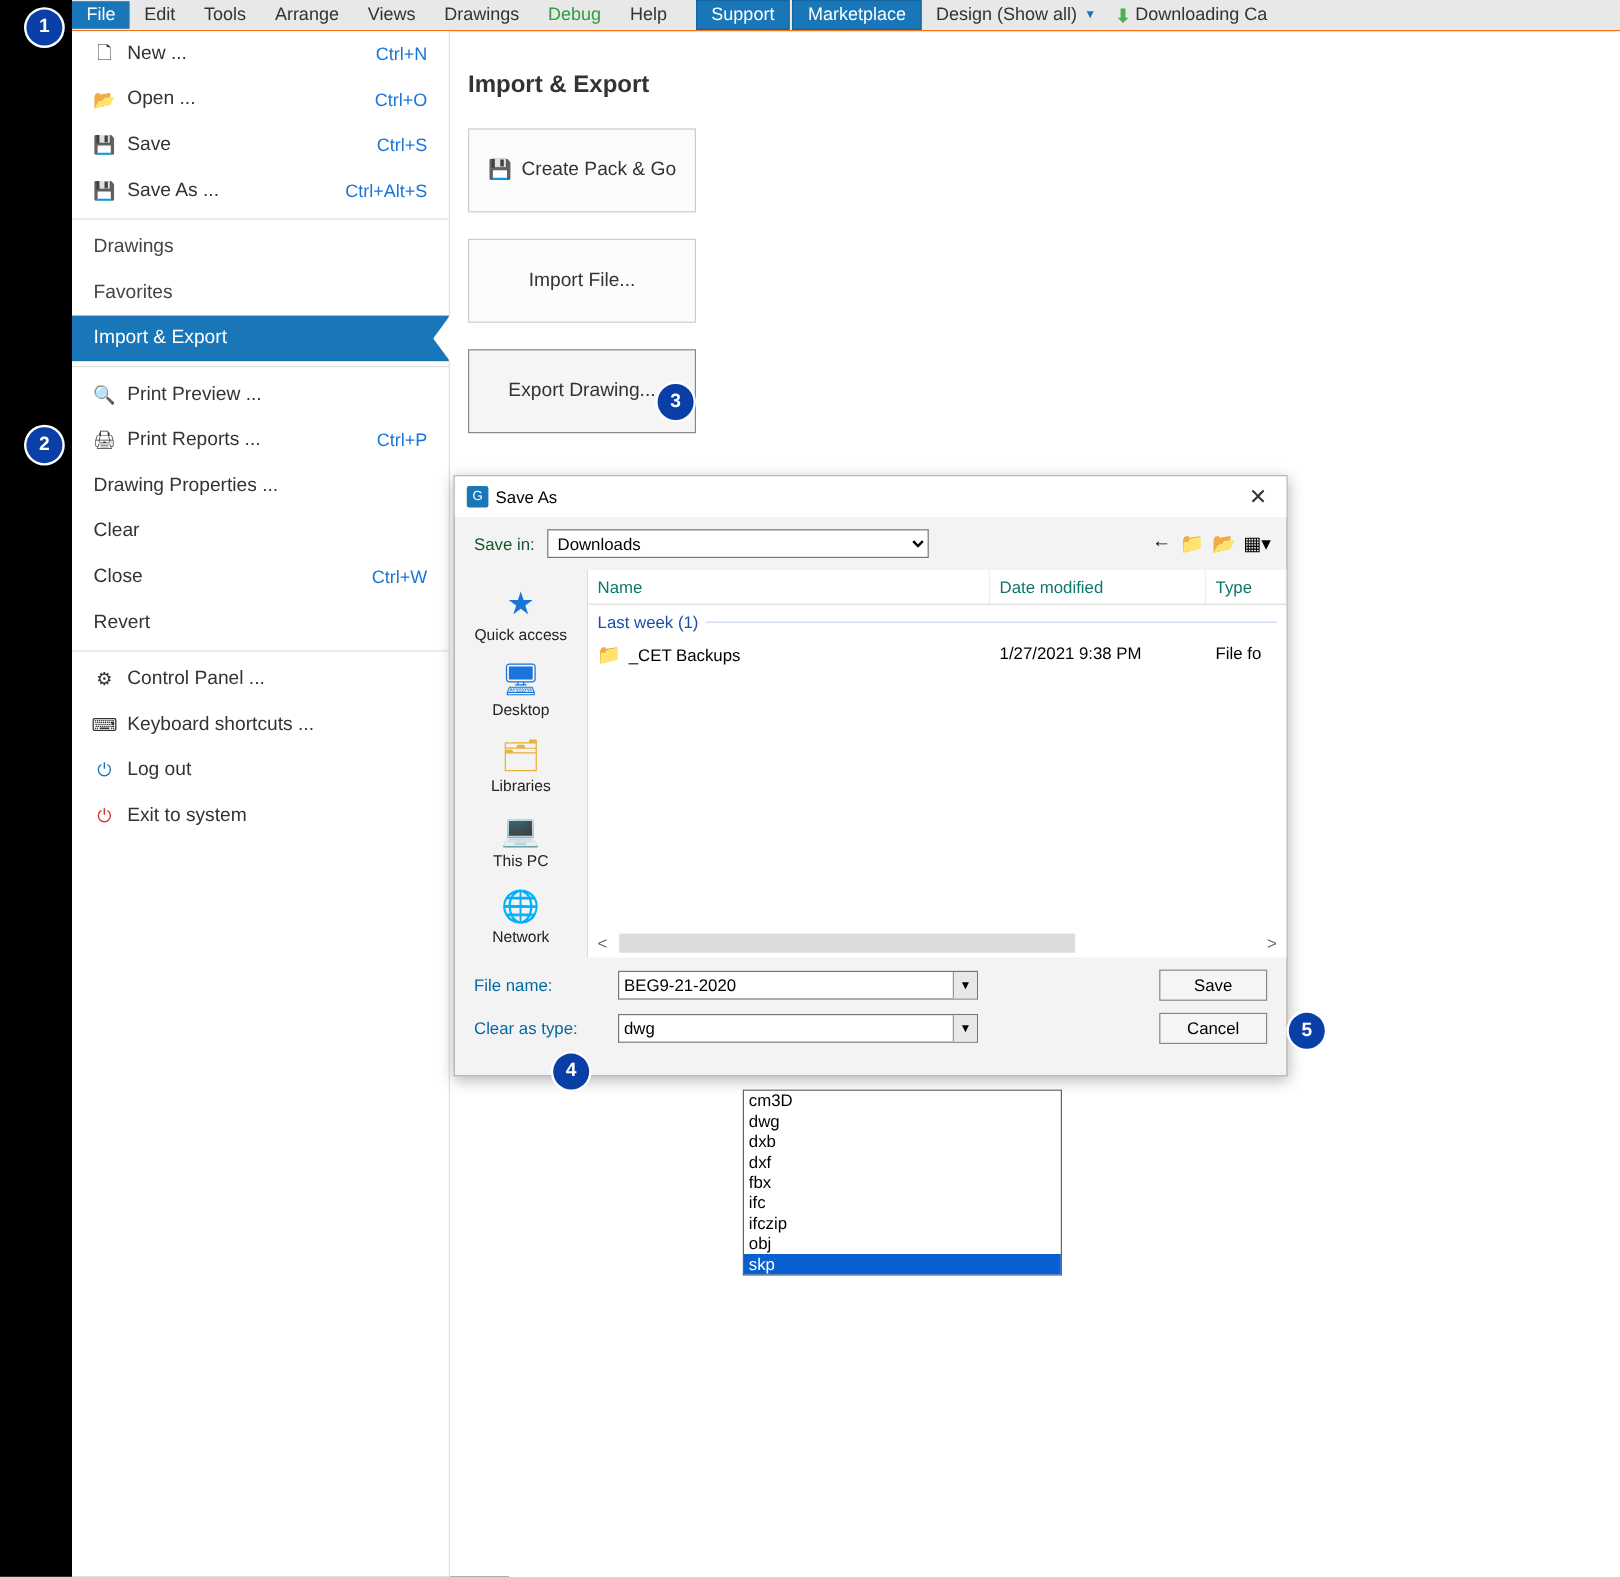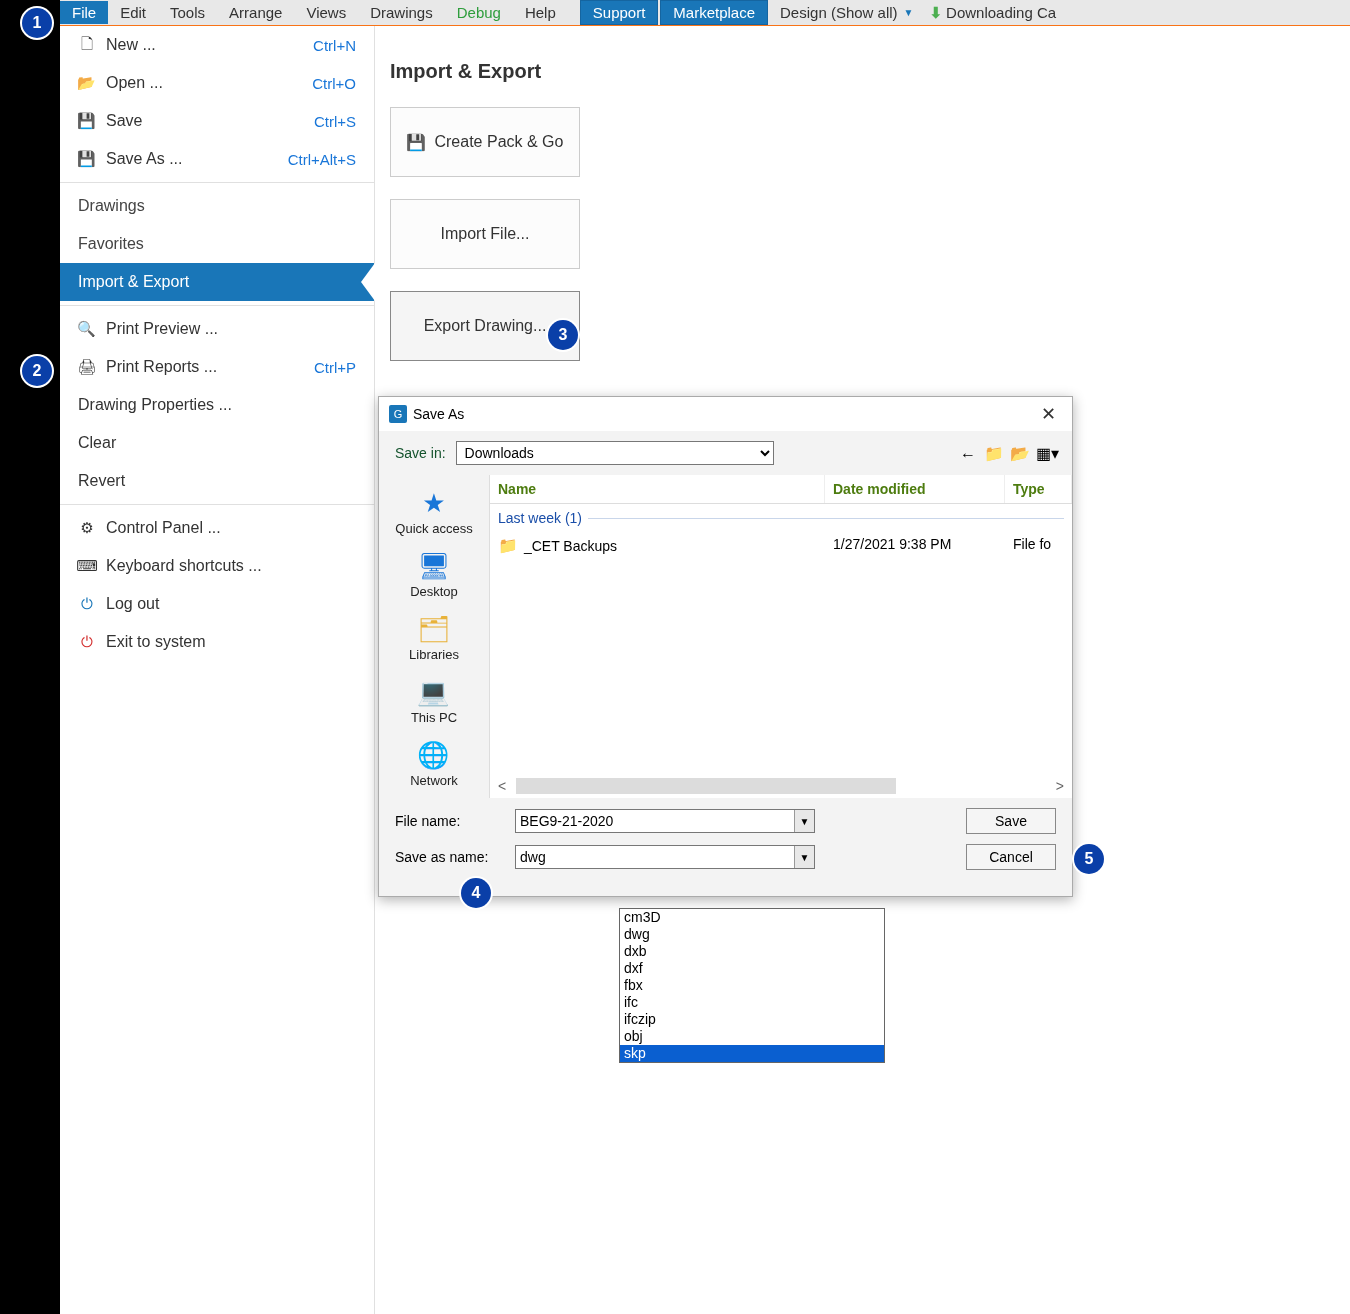--- a/index.html
+++ b/index.html
@@ -45,36 +45,36 @@
 .dialog .toolbar select.savein { flex:0 0 318px; height:24px; border:1px solid #777; background:#fff; font-size:14px; padding:0 4px;}
 .dialog .toolbar .navicons { display:flex; gap:6px; margin-left:auto; }
 .dialog .toolbar .navicons span { width:20px; text-align:center; font-size:16px; }
 
 .dialog .body { display:flex; }
 .dialog .places { width:110px; padding:6px 0; display:flex; flex-direction:column; align-items:center; gap:4px; }
 .dialog .places .place { display:flex; flex-direction:column; align-items:center; font-size:13px; color:#222; padding:4px 0; width:100%; }
 .dialog .places .place .pic { width:42px; height:36px; display:flex; align-items:center; justify-content:center; font-size:26px; }
 
 .dialog .filepane { flex:1; display:flex; flex-direction:column; background:#fff; border-left:1px solid #ddd; min-height:320px; }
-.dialog .filepane .cols { display:flex; border-bottom:1px solid #ddd; font-size:14px; color:#4d7c0f;font-weight:bold; }
+.dialog .filepane .cols { display:flex; border-bottom:1px solid #ddd; font-size:14px; color:#0f766e; }
 .dialog .filepane .cols div { padding:6px 8px; border-right:1px solid #eee; }
 .dialog .filepane .cols .c1 { flex:0 0 335px; } .cols .c2 { flex:0 0 180px; } .cols .c3 { flex:1; }
 .dialog .filepane .group { color:#1a4ea8; font-size:14px; padding:6px 8px; display:flex; align-items:center; gap:6px;}
 .dialog .filepane .group .line { flex:1; height:1px; background:#c9d6ea; }
 .dialog .filepane .row { display:flex; padding:4px 8px; font-size:14px; }
 .dialog .filepane .row .c1 { flex:0 0 335px; display:flex; align-items:center; gap:6px;} .row .c2{flex:0 0 180px;} .row .c3{flex:1;}
 .dialog .filepane .row .folder { color:#e8b23a; font-size:16px; }
 .dialog .filepane .hscroll { margin-top:auto; display:flex; align-items:center; padding:4px; }
 .dialog .filepane .hscroll .track { flex:0 0 380px; height:16px; background:#dcdcdc; margin:0 6px; }
 .dialog .filepane .hscroll .arrow { color:#666; font-size:14px; padding:0 4px;}
 .dialog .filepane .hscroll .arrow.right { margin-left:auto; }
 
 .dialog .bottom { padding:10px 16px 16px; }
 .dialog .bottom .row { display:flex; align-items:center; margin-bottom:10px; }
-.dialog .bottom .row .lbl { width:120px; text-align:left; font-size:14px; color:#000000; }
+.dialog .bottom .row .lbl { width:120px; text-align:left; font-size:14px; color:#0369a1; }
 .dialog .bottom .row .combo { flex:0 0 300px; height:24px; border:1px solid #777; background:#fff; display:flex; align-items:center; padding:0 4px; font-size:14px; position:relative;}
 .dialog .bottom .row .combo .dd { position:absolute; right:0; top:0; bottom:0; width:20px; background:#e8e8e8; border-left:1px solid #999; display:flex;align-items:center;justify-content:center; font-size:10px;}
 .dialog .bottom .row .btn { margin-left:auto; width:90px; height:26px; border:1px solid #888; background:#f5f5f5; font-size:14px; text-align:center; line-height:24px; }
 
 
 .typelist { position:absolute; left:619px; top:908px; width:266px; background:#fff; border:1px solid #666; font-size:14px; z-index:50; }
 .typelist div { padding:0 4px; line-height:17px; }
 .typelist div.sel { background:#0a5fd0; color:#ffffff; }
 
 
@@ -146,20 +146,24 @@
       <span>Print Reports ...</span>
       <span class="shortcut">Ctrl+P</span>
     </div>
     <div class="side-item">
         <span>Drawing Properties ...</span>
       </div>
     <div class="side-item">
         <span>Clear</span>
       </div>
     <div class="side-item">
+      <span>Close</span>
+      <span class="shortcut">Ctrl+W</span>
+    </div>
+    <div class="side-item">
         <span>Revert</span>
       </div>
     <div class="side-divider"></div>
     <div class="side-item">
       <span class="ico">⚙</span>
       <span>Control Panel ...</span>
     </div>
     <div class="side-item">
       <span class="ico">⌨</span>
       <span>Keyboard shortcuts ...</span>
@@ -259,21 +263,21 @@
   <div class="bottom">
     <div class="row">
       <span class="lbl">File name:</span>
       <div class="combo">
         <span>BEG9-21-2020</span>
         <span class="dd">▼</span>
       </div>
       <div class="btn">Save</div>
     </div>
     <div class="row">
-      <span class="lbl">Save as name:</span>
+      <span class="lbl">Clear as type:</span>
       <div class="combo">
         <span>dwg</span>
         <span class="dd">▼</span>
       </div>
       <div class="btn">Cancel</div>
     </div>
   </div>
 </div>
 
 <div class="typelist">

